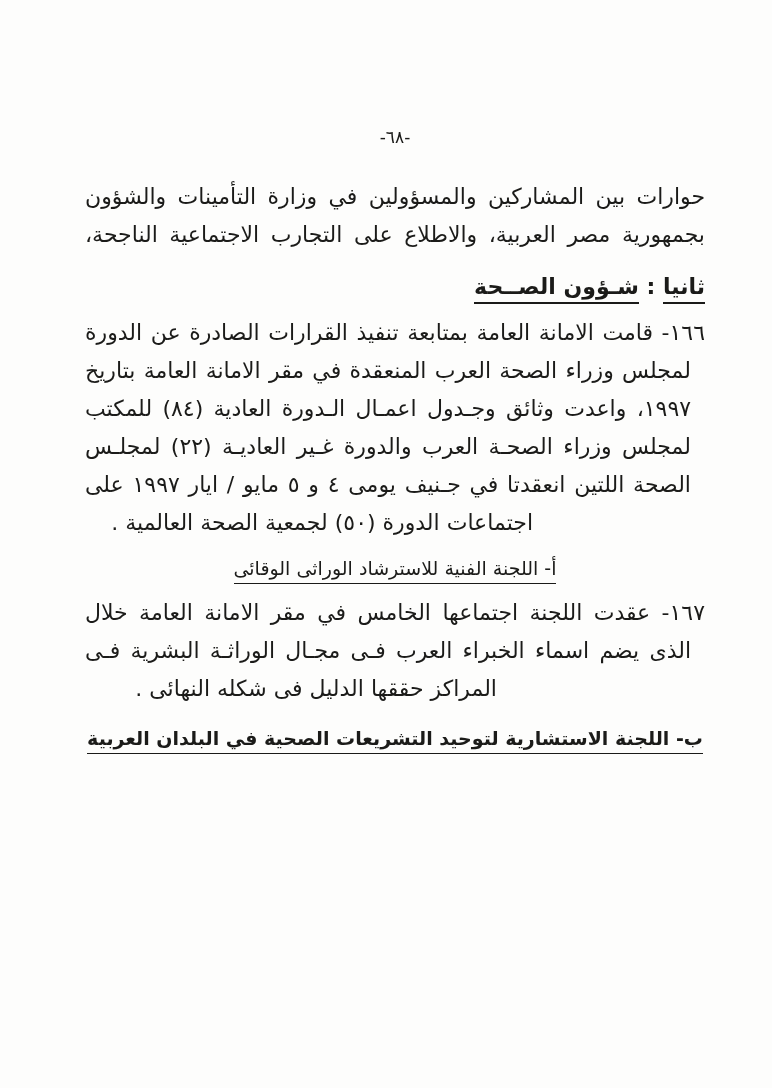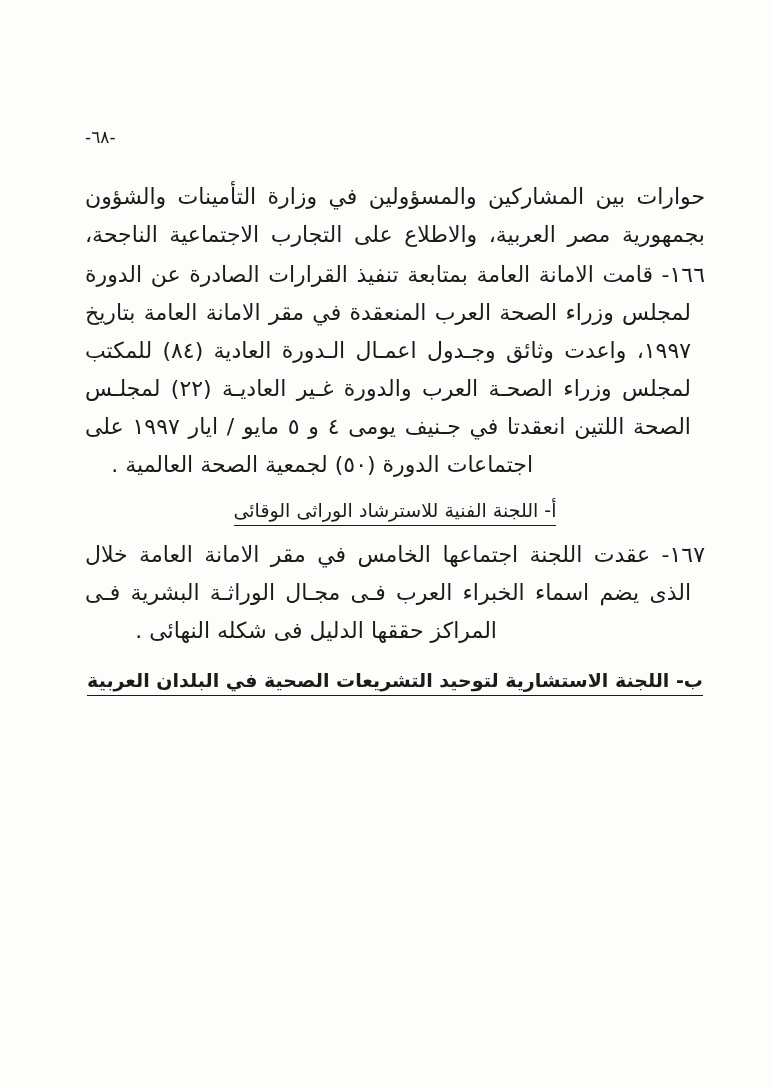--- a/index.html
+++ b/index.html
@@ -19,21 +19,21 @@
     overflow: hidden;
   }
   .content {
     margin-right: 67px;
     margin-left: 85px; 
   }
   .page-number {
     margin-top: 126px;
     height: 22px;
     line-height: 22px;
-    text-align: left;
+    text-align: center;
     font-size: 17px;
     letter-spacing: 1px;
   }
   .para .line {
     height: 38px;
     line-height: 38px;
     font-size: 22px;
     overflow: hidden;
     white-space: normal;
     text-align: justify;
@@ -79,20 +79,23 @@
 <div class="page">
   <div class="content">
 
     <div class="page-number">-٦٨-</div>
 
     <div class="para intro">
       <div class="line">حوارات بين المشاركين والمسؤولين في وزارة التأمينات والشؤون الاجتماعية</div>
       <div class="line">بجمهورية مصر العربية، والاطلاع على التجارب الاجتماعية الناجحة، وقد</div>
     </div>
 
+    <div class="section-heading">
+      <span class="u">ثانيا</span><span> : </span><span class="u">شـؤون الصــحة</span>
+    </div>
 
     <div class="para item-166">
       <div class="line">١٦٦- قامت الامانة العامة بمتابعة تنفيذ القرارات الصادرة عن الدورة العادية (٢١)</div>
       <div class="line cont">لمجلس وزراء الصحة العرب المنعقدة في مقر الامانة العامة بتاريخ ٢٦ مارس</div>
       <div class="line cont">١٩٩٧، واعدت وثائق وجـدول اعمـال الـدورة العادية (٨٤) للمكتب التنفيذى</div>
       <div class="line cont">لمجلس وزراء الصحـة العرب والدورة غـير العاديـة (٢٢) لمجلـس وزراء</div>
       <div class="line cont">الصحة اللتين انعقدتا في جـنيف يومى ٤ و ٥ مايو / ايار ١٩٩٧ على هـامش</div>
       <div class="line short end-166">اجتماعات الدورة (٥٠) لجمعية الصحة العالمية .</div>
     </div>
 

